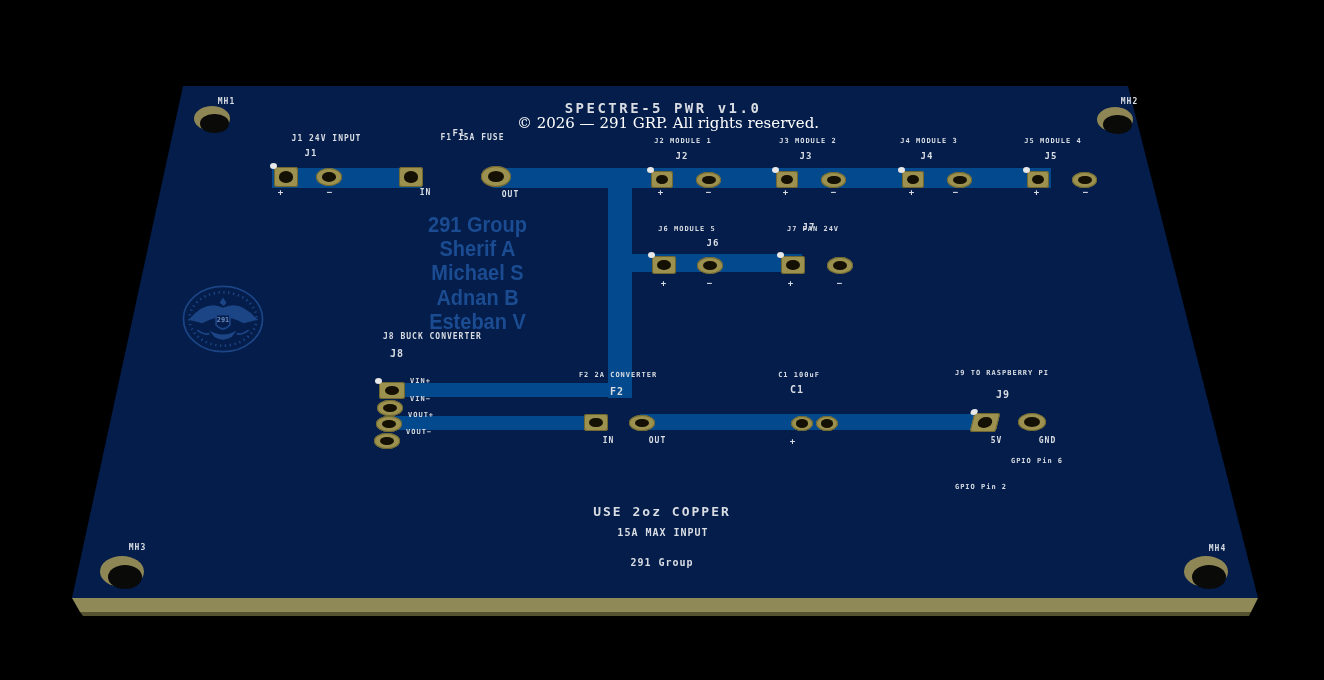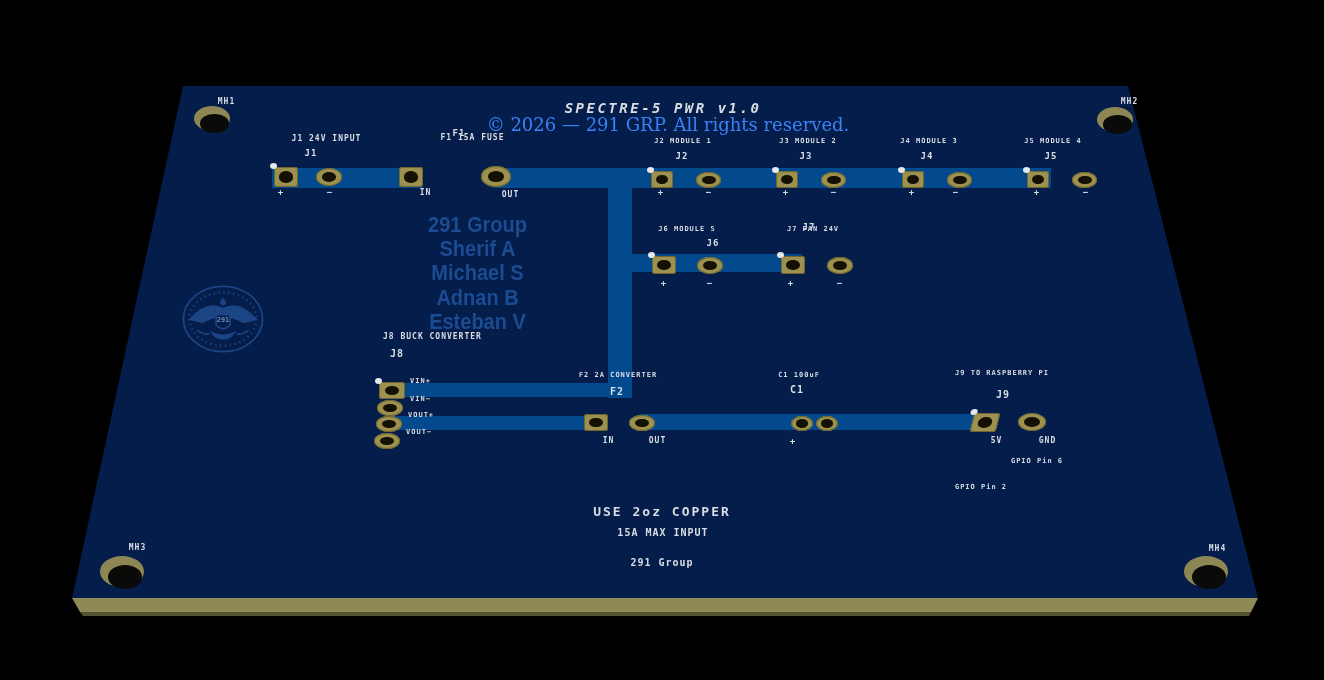--- a/index.html
+++ b/index.html
@@ -21,23 +21,23 @@
   .pad .dot{position:absolute;left:-4px;top:-4px;width:7px;height:6px;background:#e8e8e8;border-radius:50%;}
   
   .mh{position:absolute;background:#8f8655;border-radius:50%;}
   .mh .mh-hole{position:absolute;background:#0a0a08;border-radius:50%;left:18%;top:30%;width:78%;height:78%;}
   
   .silk{position:absolute;color:#d9dde3;font-weight:bold;white-space:nowrap;
     transform:translateX(-50%);letter-spacing:1px;}
   .silk.left{transform:none;}
   .s7{font-size:7px;} .s8{font-size:8px;padding-left:31px;} .s9{font-size:9px;} .s10{font-size:10px;}
   .s13{font-size:13px;letter-spacing:2px;}
-  .title{font-size:14px;letter-spacing:2.5px;font-style:italic;}
+  .title{font-size:14px;letter-spacing:2.5px;}
   .copyright{position:absolute;transform:translateX(-50%);white-space:nowrap;
-    font-family:"DejaVu Serif","Liberation Serif",serif;font-size:18px;color:#3b82f6;font-weight:normal;}
+    font-family:"DejaVu Serif","Liberation Serif",serif;font-size:15px;color:#ffffff;font-weight:normal;}
   .team{position:absolute;text-align:center;color:#1b4c92;font-family:"Liberation Sans",sans-serif;
     font-weight:bold;font-size:20px;line-height:23px;transform:scaleY(1.06);letter-spacing:0px;}
   .slogan{position:absolute;color:#1f5fab;font-family:"DejaVu Sans Mono",monospace;
     font-size:21px;letter-spacing:3.5px;white-space:nowrap;}
   .logo{position:absolute;left:180px;top:282px;width:86px;height:74px;}
 </style>
 </head>
 <body>
 
 <div id="canvas">

